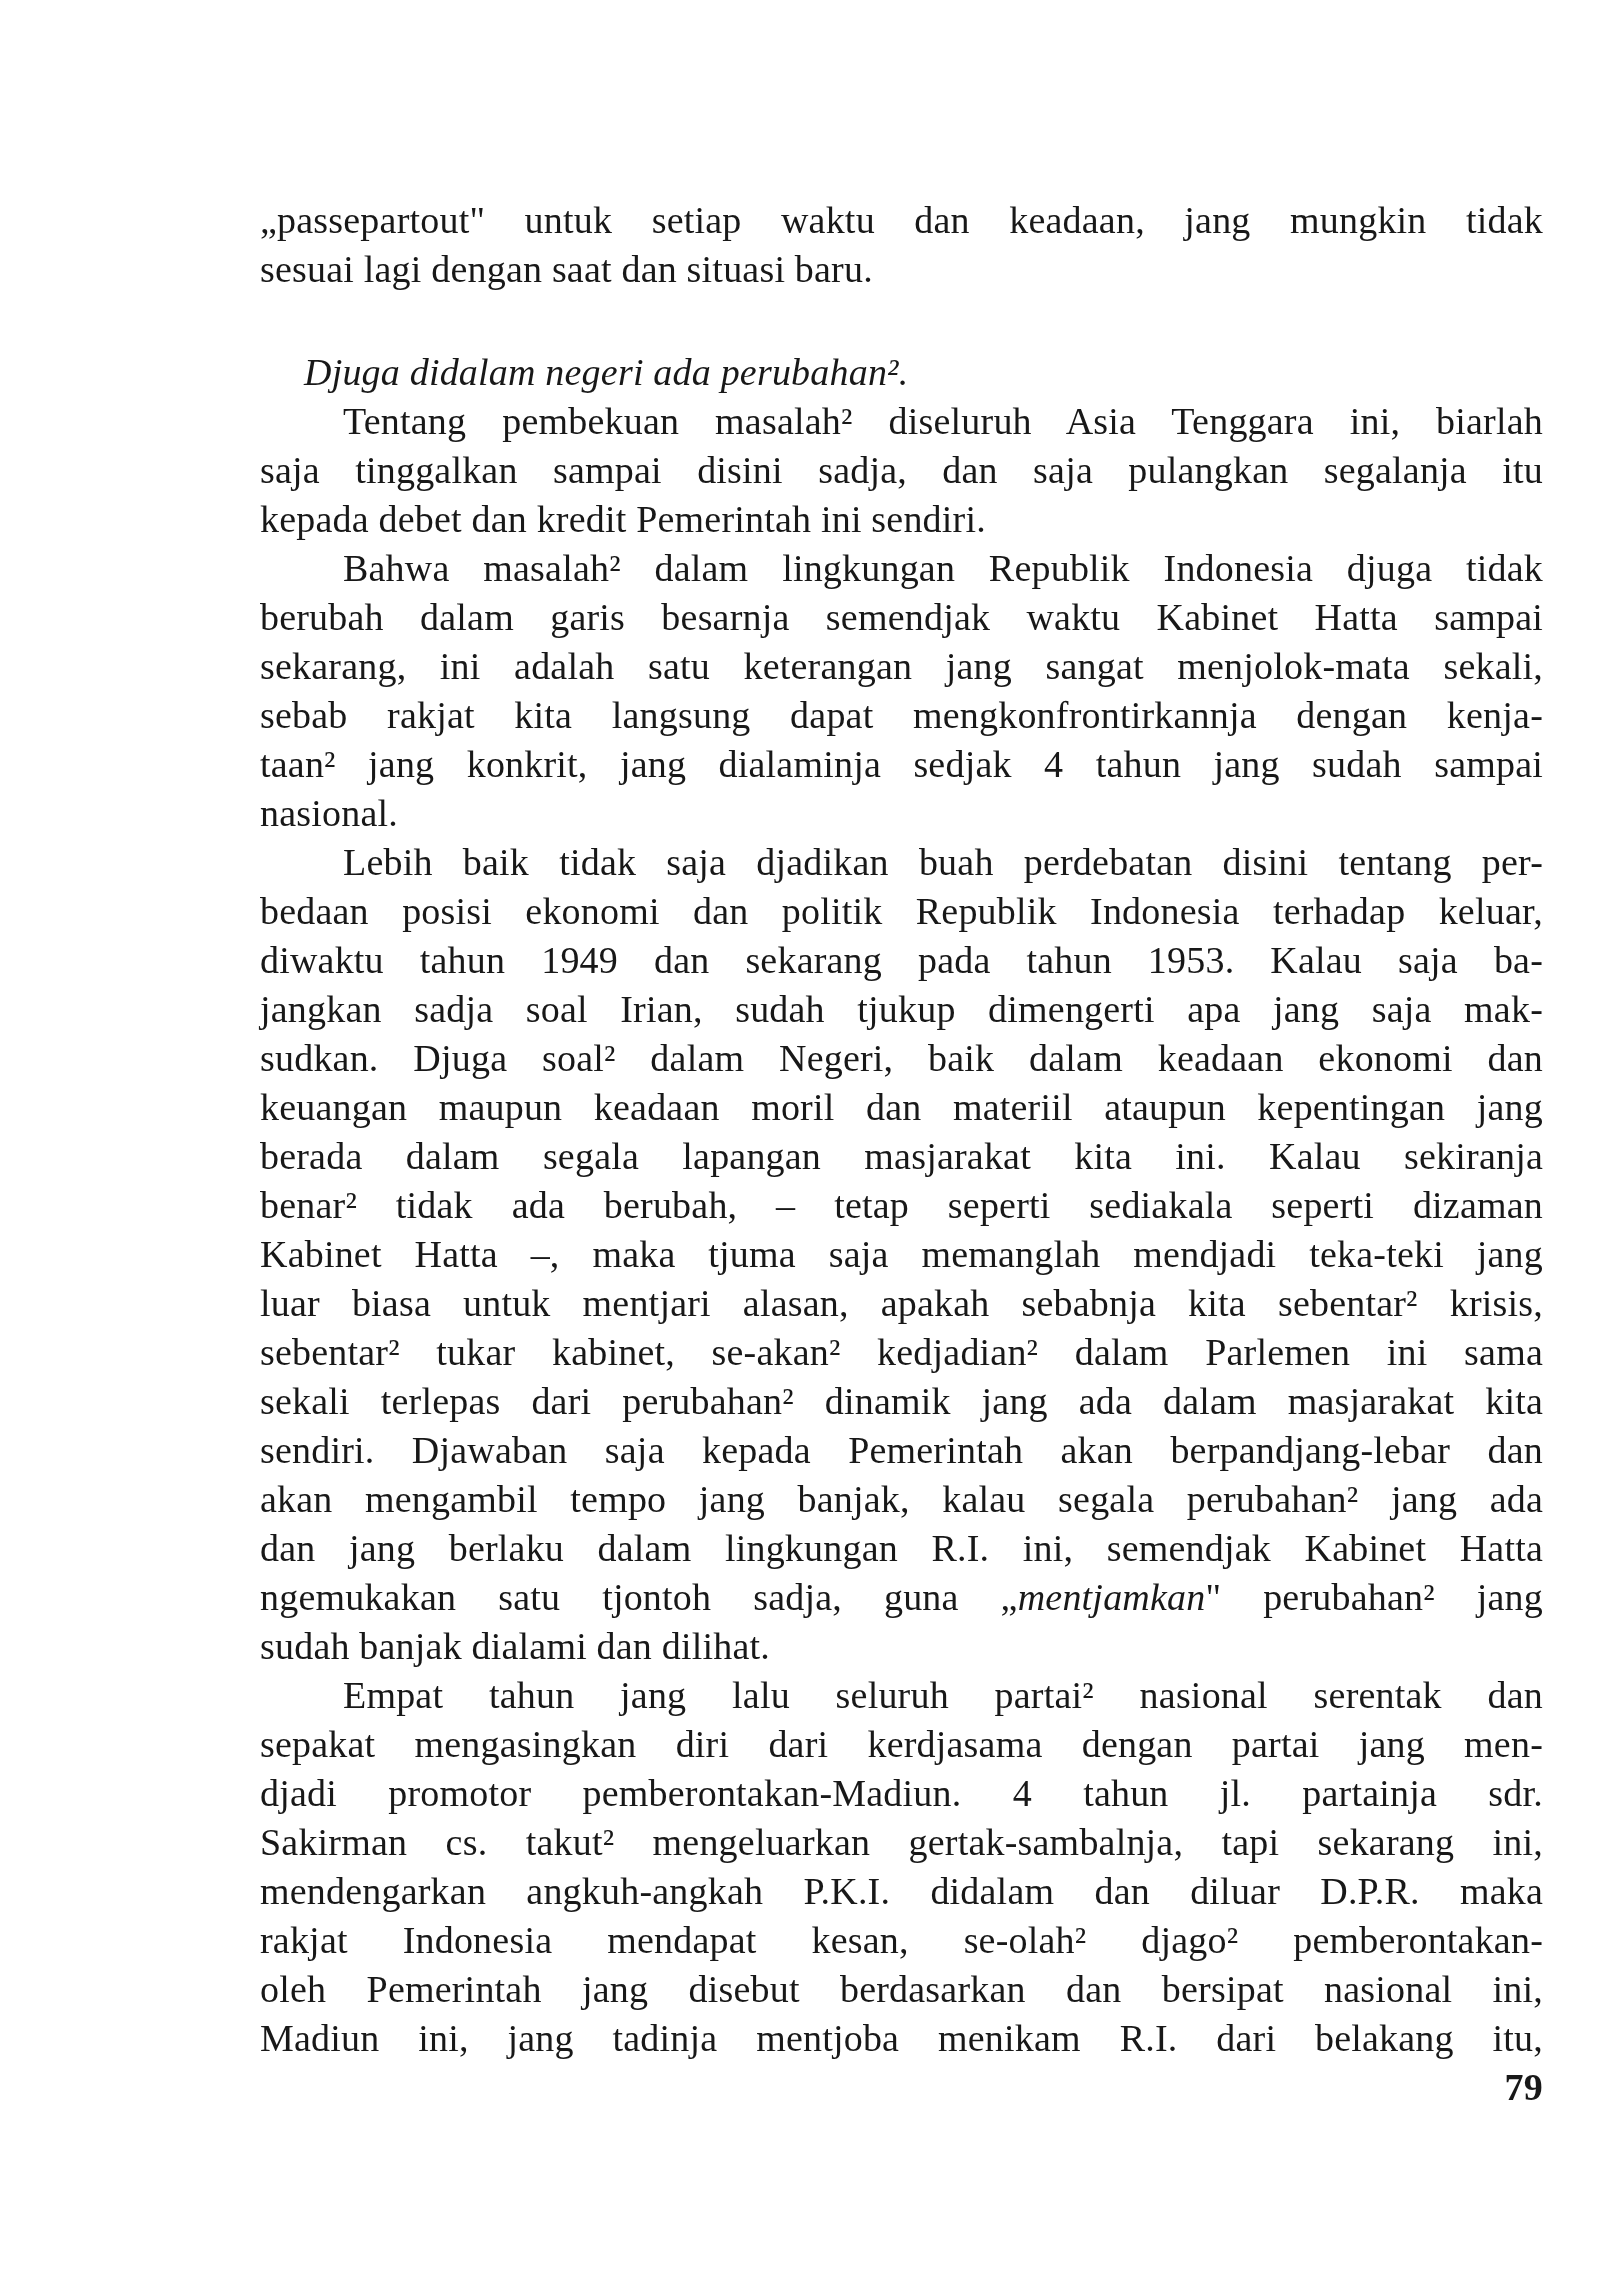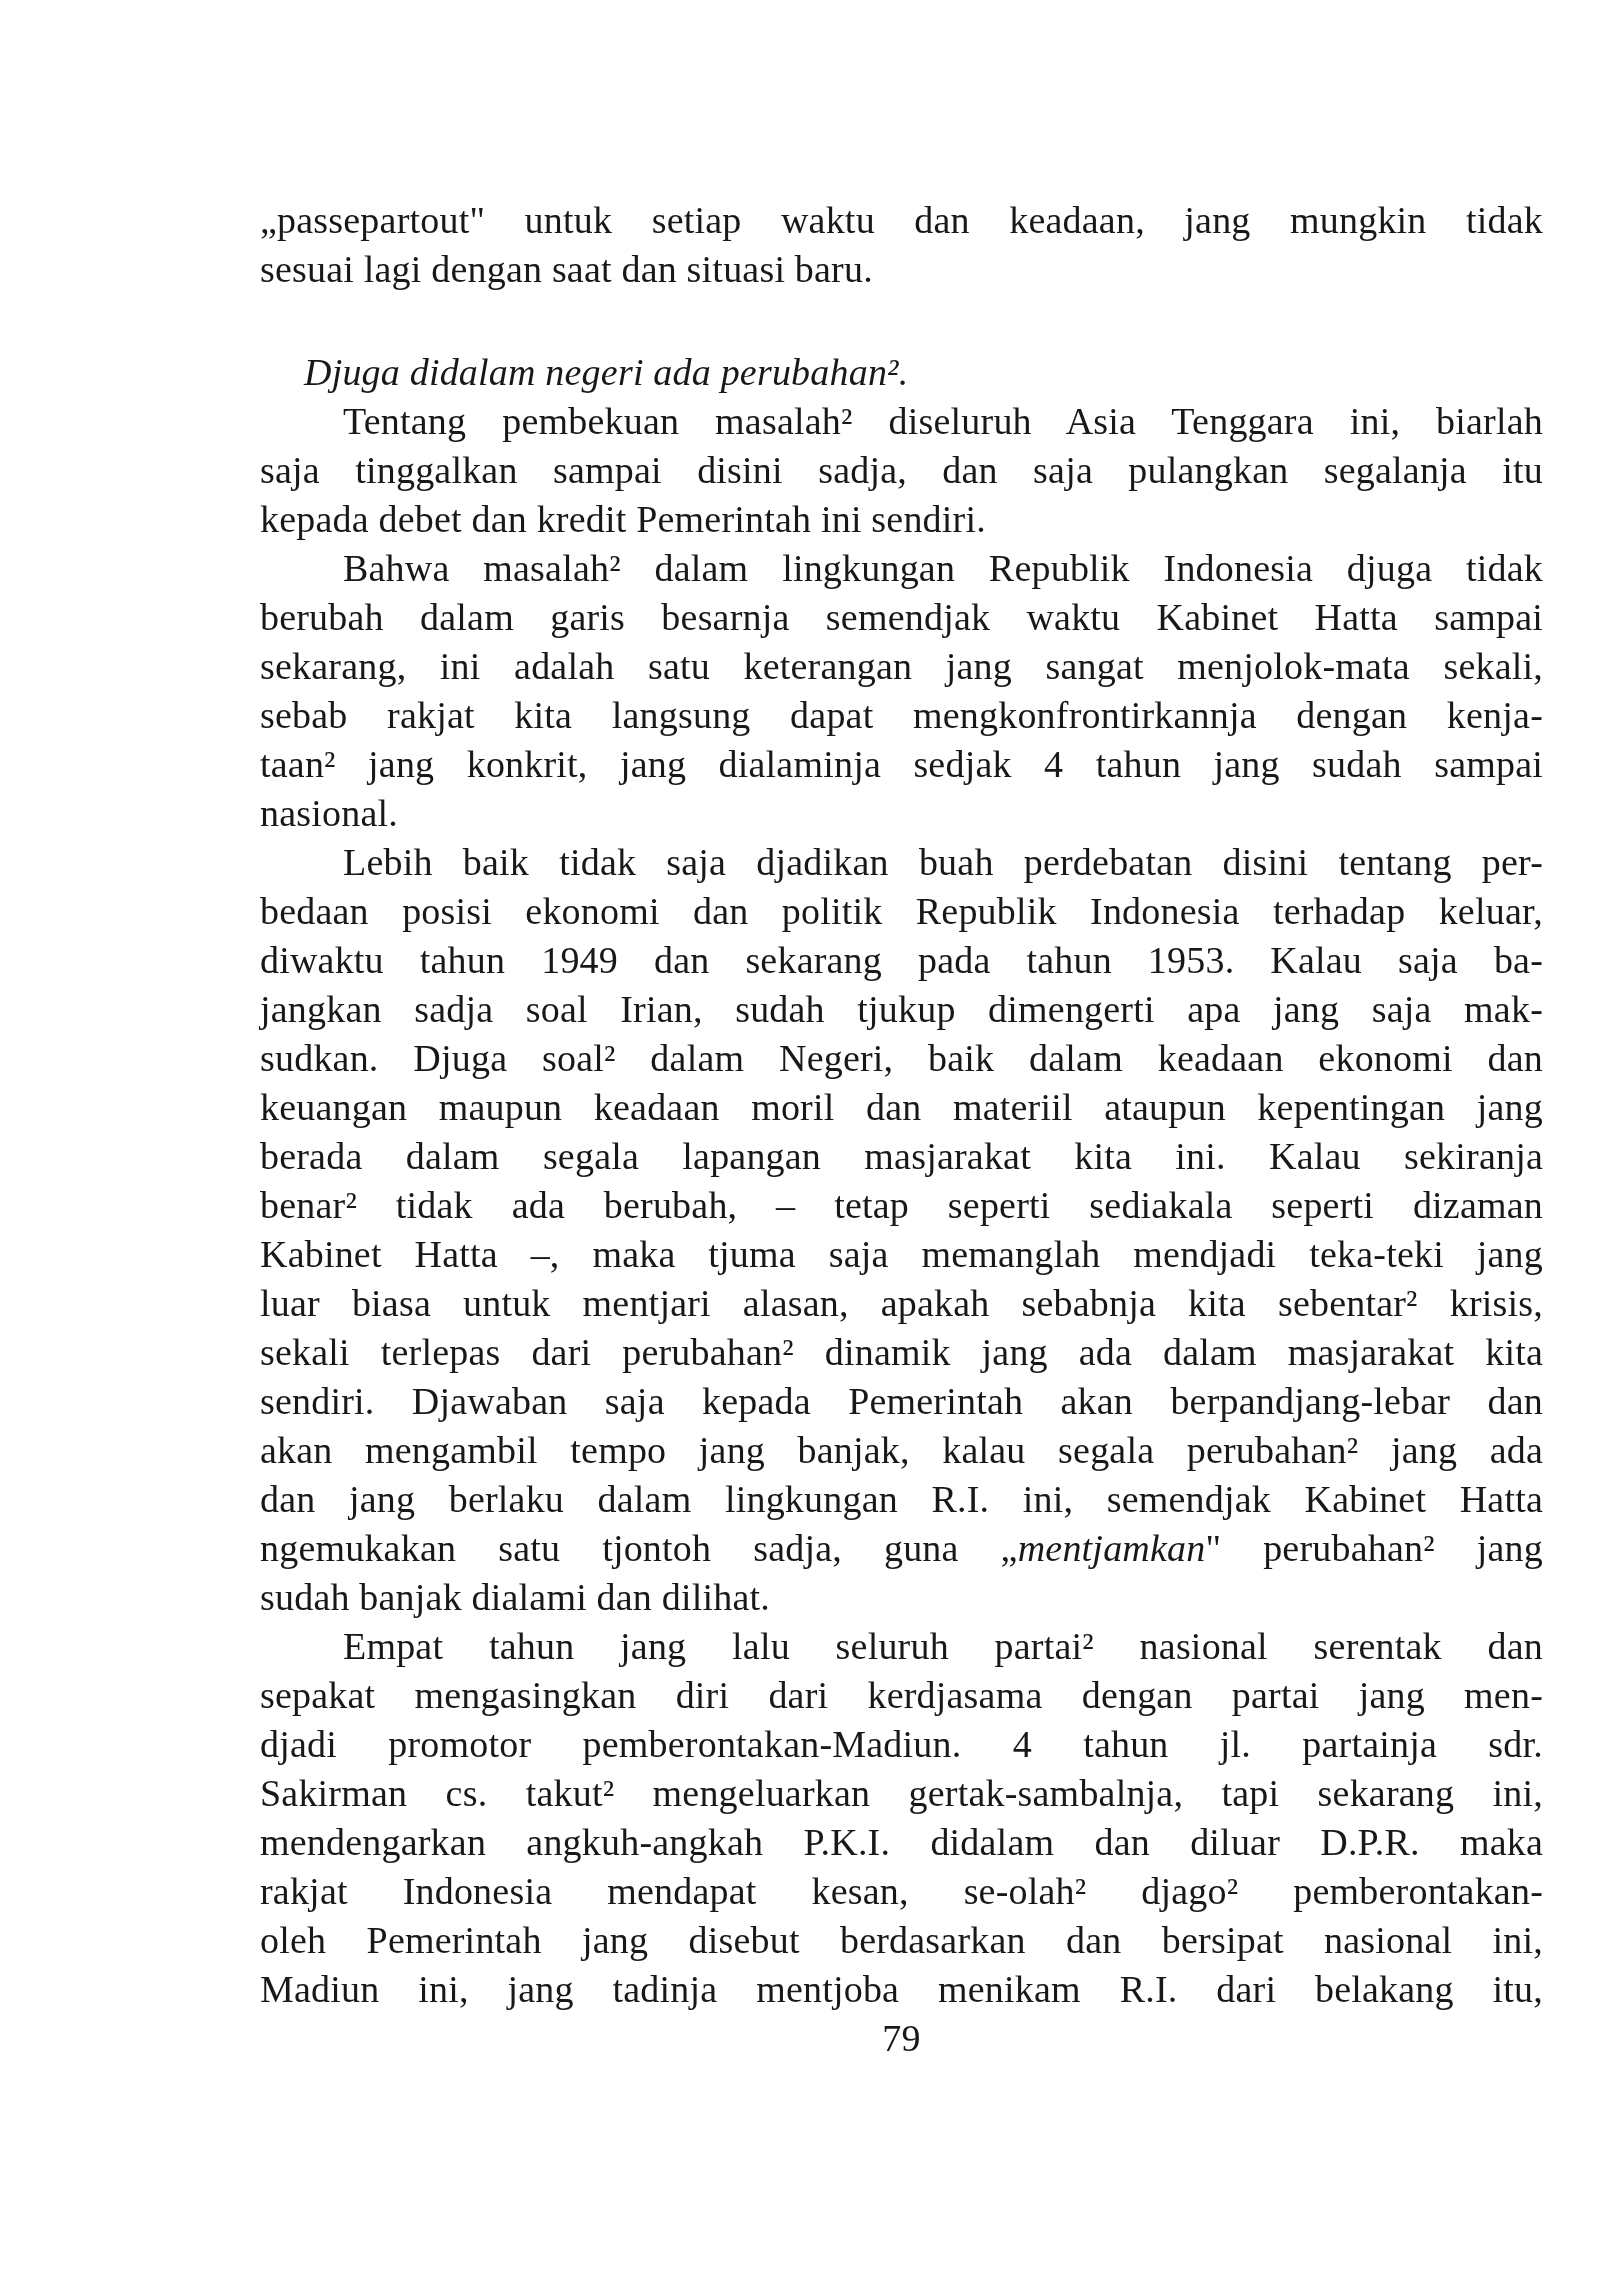--- a/index.html
+++ b/index.html
@@ -31,21 +31,22 @@
     text-align: justify;
     text-align-last: left;
   }
   .line.fill {
     text-align-last: justify;
   }
   .line.indent { text-indent: 83px; }
   .line.heading { font-style: italic; }
   .it { font-style: italic; }
   .page-number {
-    text-align: center;
+    text-align: right;
+    font-weight: bold;
   }
 </style>
 </head>
 <body>
 
 <div class="sheet">
   <div class="text-block">
     <div>
         <div class="para">
           <div class="line fill"><span>„passepartout" untuk setiap waktu dan keadaan, jang mungkin tidak</span></div>
@@ -71,20 +72,21 @@
           <div class="line fill indent"><span>Lebih baik tidak saja djadikan buah perdebatan disini tentang per-</span></div>
           <div class="line fill"><span>bedaan posisi ekonomi dan politik Republik Indonesia terhadap keluar,</span></div>
           <div class="line fill"><span>diwaktu tahun 1949 dan sekarang pada tahun 1953. Kalau saja ba-</span></div>
           <div class="line fill"><span>jangkan sadja soal Irian, sudah tjukup dimengerti apa jang saja mak-</span></div>
           <div class="line fill"><span>sudkan. Djuga soal² dalam Negeri, baik dalam keadaan ekonomi dan</span></div>
           <div class="line fill"><span>keuangan maupun keadaan moril dan materiil ataupun kepentingan jang</span></div>
           <div class="line fill"><span>berada dalam segala lapangan masjarakat kita ini. Kalau sekiranja</span></div>
           <div class="line fill"><span>benar² tidak ada berubah, – tetap seperti sediakala seperti dizaman</span></div>
           <div class="line fill"><span>Kabinet Hatta –, maka tjuma saja memanglah mendjadi teka-teki jang</span></div>
           <div class="line fill"><span>luar biasa untuk mentjari alasan, apakah sebabnja kita sebentar² krisis,</span></div>
+          <div class="line fill"><span>sebentar² tukar kabinet, se-akan² kedjadian² dalam Parlemen ini sama</span></div>
           <div class="line fill"><span>sekali terlepas dari perubahan² dinamik jang ada dalam masjarakat kita</span></div>
           <div class="line fill"><span>sendiri. Djawaban saja kepada Pemerintah akan berpandjang-lebar dan</span></div>
           <div class="line fill"><span>akan mengambil tempo jang banjak, kalau segala perubahan² jang ada</span></div>
           <div class="line fill"><span>dan jang berlaku dalam lingkungan R.I. ini, semendjak Kabinet Hatta</span></div>
           <div class="line fill"><span>ngemukakan satu tjontoh sadja, guna „</span><span class="it">mentjamkan</span><span>" perubahan² jang</span></div>
           <div class="line"><span>sudah banjak dialami dan dilihat.</span></div>
         </div>
         <div class="para">
           <div class="line fill indent"><span>Empat tahun jang lalu seluruh partai² nasional serentak dan</span></div>
           <div class="line fill"><span>sepakat mengasingkan diri dari kerdjasama dengan partai jang men-</span></div>

